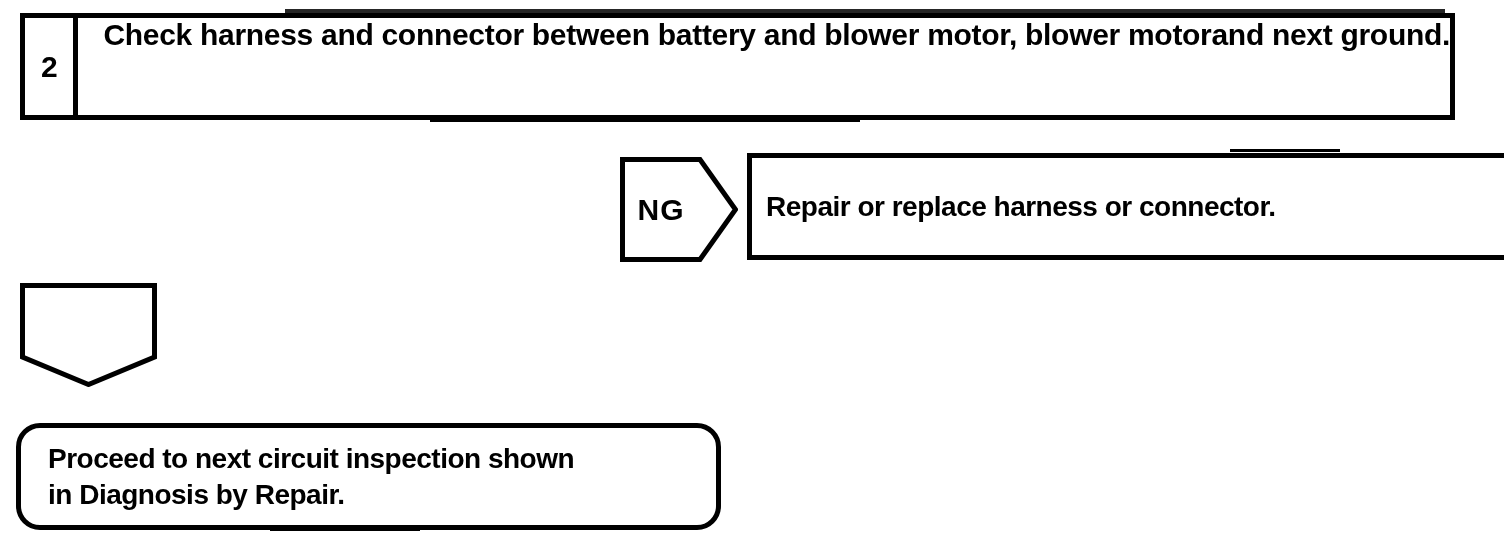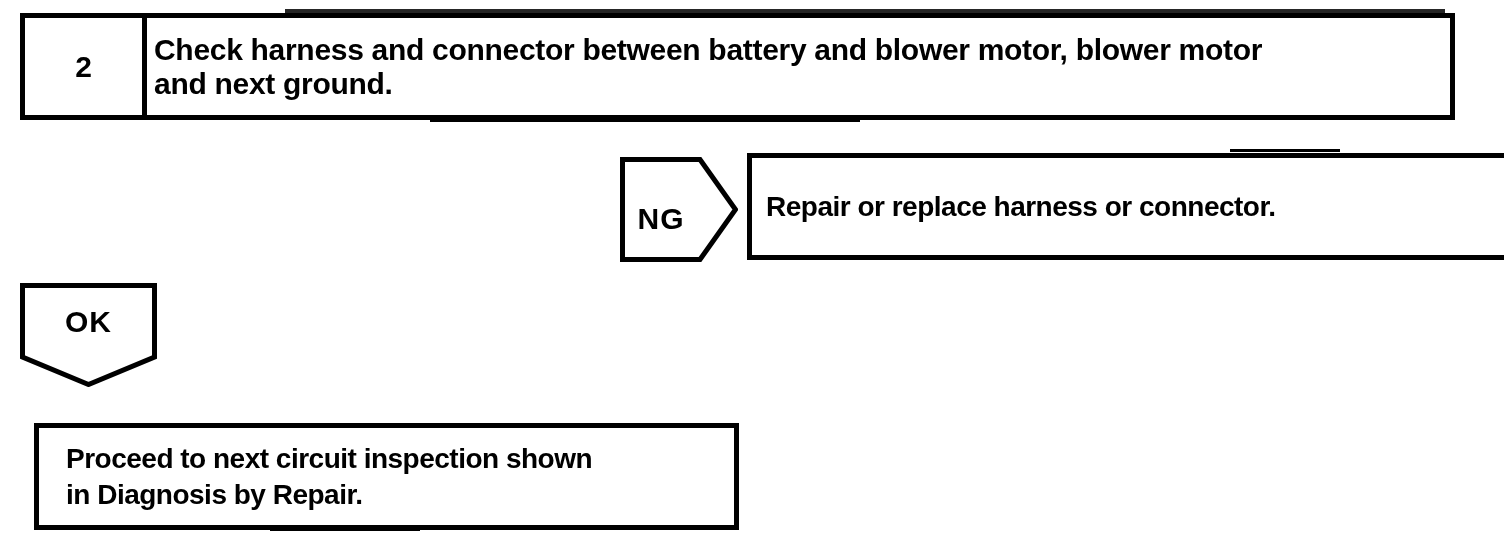--- a/index.html
+++ b/index.html
@@ -29,66 +29,67 @@
     width: 117px;
     border-right: 5px solid #000000;
     display: flex;
     align-items: center;
     justify-content: center;
     font-size: 30px;
   }
   .step-text-cell {
     flex: 1;
     display: flex;
-    flex-direction: column;
+    flex-direction: row;
     justify-content: center;
-    padding-left: 7px;
+    padding-left: 25px;
     font-size: 30px;
     line-height: 34px;
     letter-spacing: -0.3px;
     white-space: nowrap;
   }
   
   .connector { position: absolute; }
   .connector svg { position: absolute; left: 0; top: 0; display: block; }
   .conn-label {
     position: absolute;
     display: flex;
     align-items: center;
     justify-content: center;
     font-size: 30px;
     letter-spacing: 1px;
   }
   .ng-connector { left: 620px; top: 157px; width: 118px; height: 105px; }
-  .ng-connector .conn-label { left: 0; top: 0; width: 82px; height: 105px; margin-top: 9px; }
+  .ng-connector .conn-label { left: 0; top: 0; width: 82px; height: 105px; }
   .ok-connector { left: 20px; top: 283px; width: 137px; height: 104px; }
   .ok-connector .conn-label { left: 0; top: 0; width: 137px; height: 77px; }
   
   .repair-box {
     left: 747px; top: 153px;
     width: 848px; height: 107px;
     display: flex;
     align-items: center;
     padding-left: 14px;
     font-size: 28px;
     letter-spacing: -0.5px;
     white-space: nowrap;
   }
   
   .proceed-box {
-    left: 34px; top: 423px;
+    left: 16px; top: 423px;
     width: 705px; height: 107px;
     display: flex;
     flex-direction: column;
     justify-content: center;
     padding-left: 27px;
     font-size: 28px;
     line-height: 36px;
     letter-spacing: -0.5px;
     white-space: nowrap;
+    border-radius: 24px;
   }
   
   .artifact { position: absolute; background: #000000; }
   .a1 { left: 285px; top: 9px;  width: 1160px; height: 4px; opacity: 0.85; }
   .a2 { left: 430px; top: 118px; width: 430px;  height: 4px; }
   .a3 { left: 1230px; top: 149px; width: 110px; height: 3px; }
   .a4 { left: 270px; top: 528px; width: 150px;  height: 3px; }
 </style>
 </head>
 <body>
@@ -118,21 +119,20 @@
   </div>
 
   <div class="box repair-box">
     <span>Repair or replace harness or connector.</span>
   </div>
 
   <div class="connector ok-connector">
     <svg width="137" height="104" viewBox="0 0 137 104">
       <polygon points="2.5,2.5 134.5,2.5 134.5,74 68.5,101.5 2.5,74" fill="#ffffff" stroke="#000000" stroke-width="5"></polygon>
     </svg>
-    <span class="conn-label">OK</span>
   </div>
 
   <div class="box proceed-box">
     <div>Proceed to next circuit inspection shown</div>
     <div>in Diagnosis by Repair.</div>
   </div>
 
 </div>
 
 </body></html>

